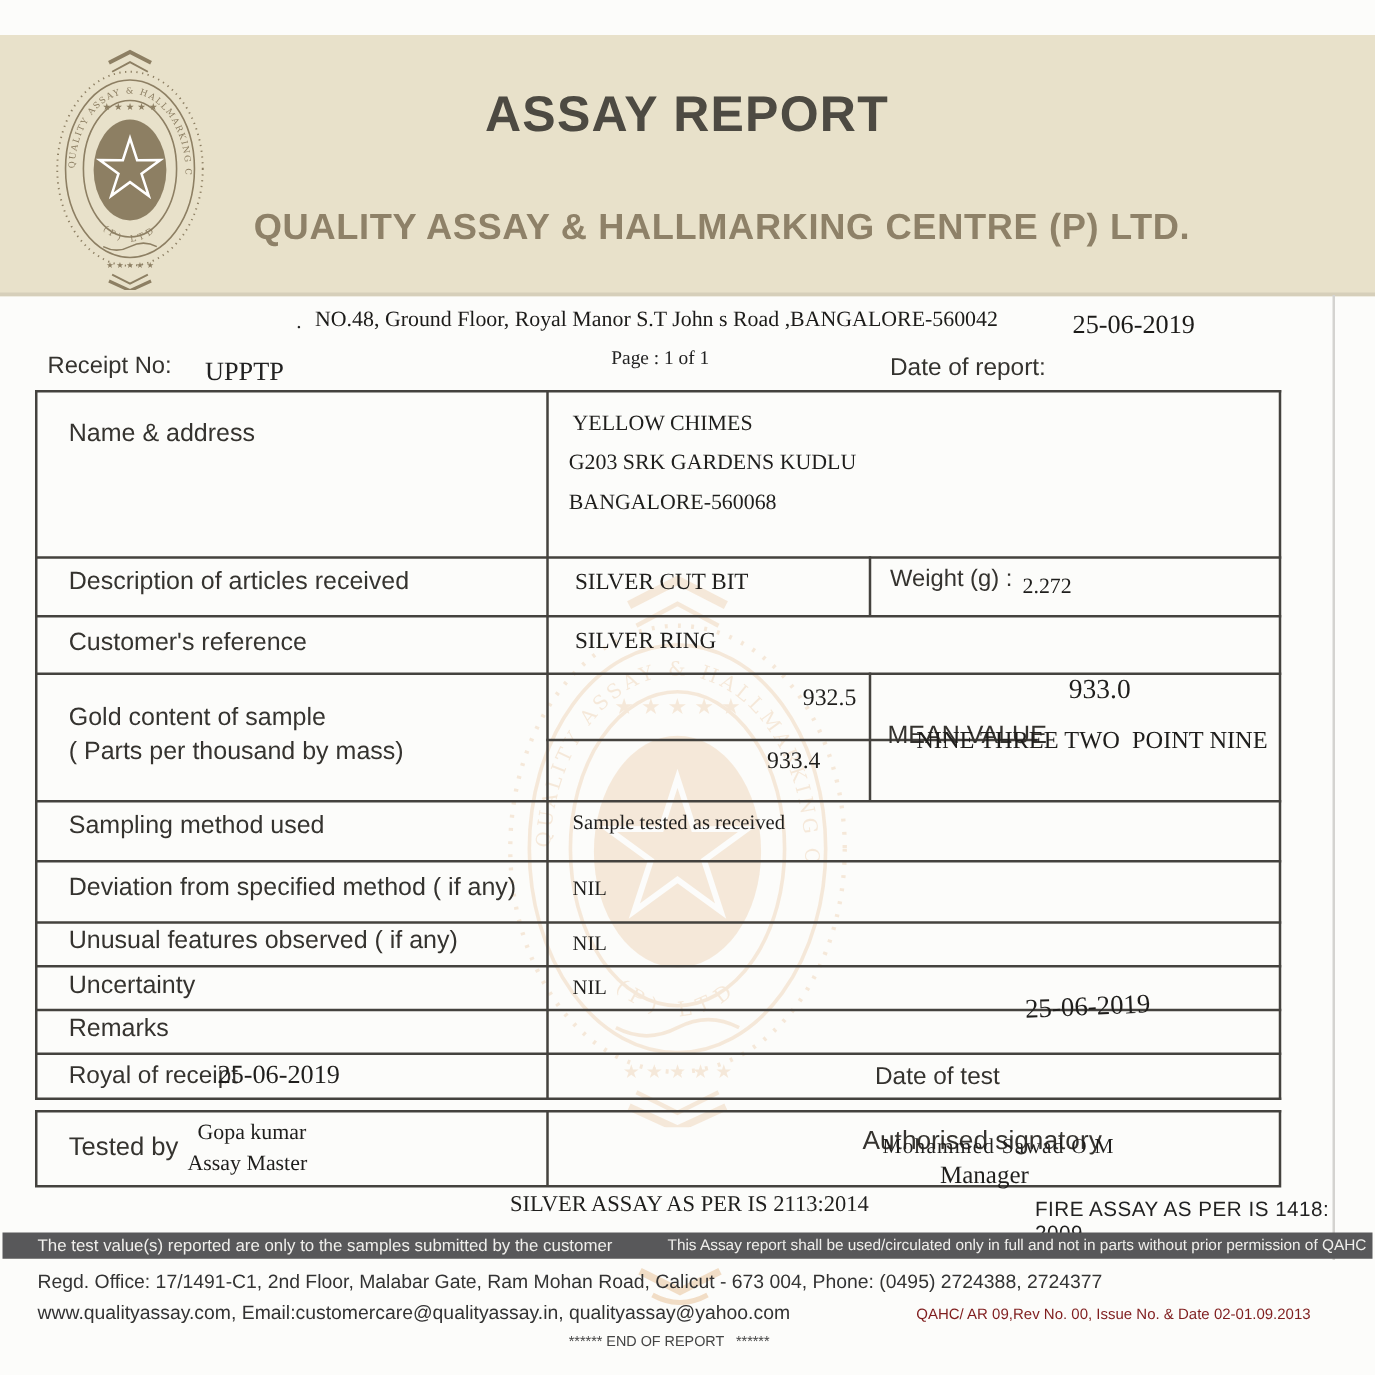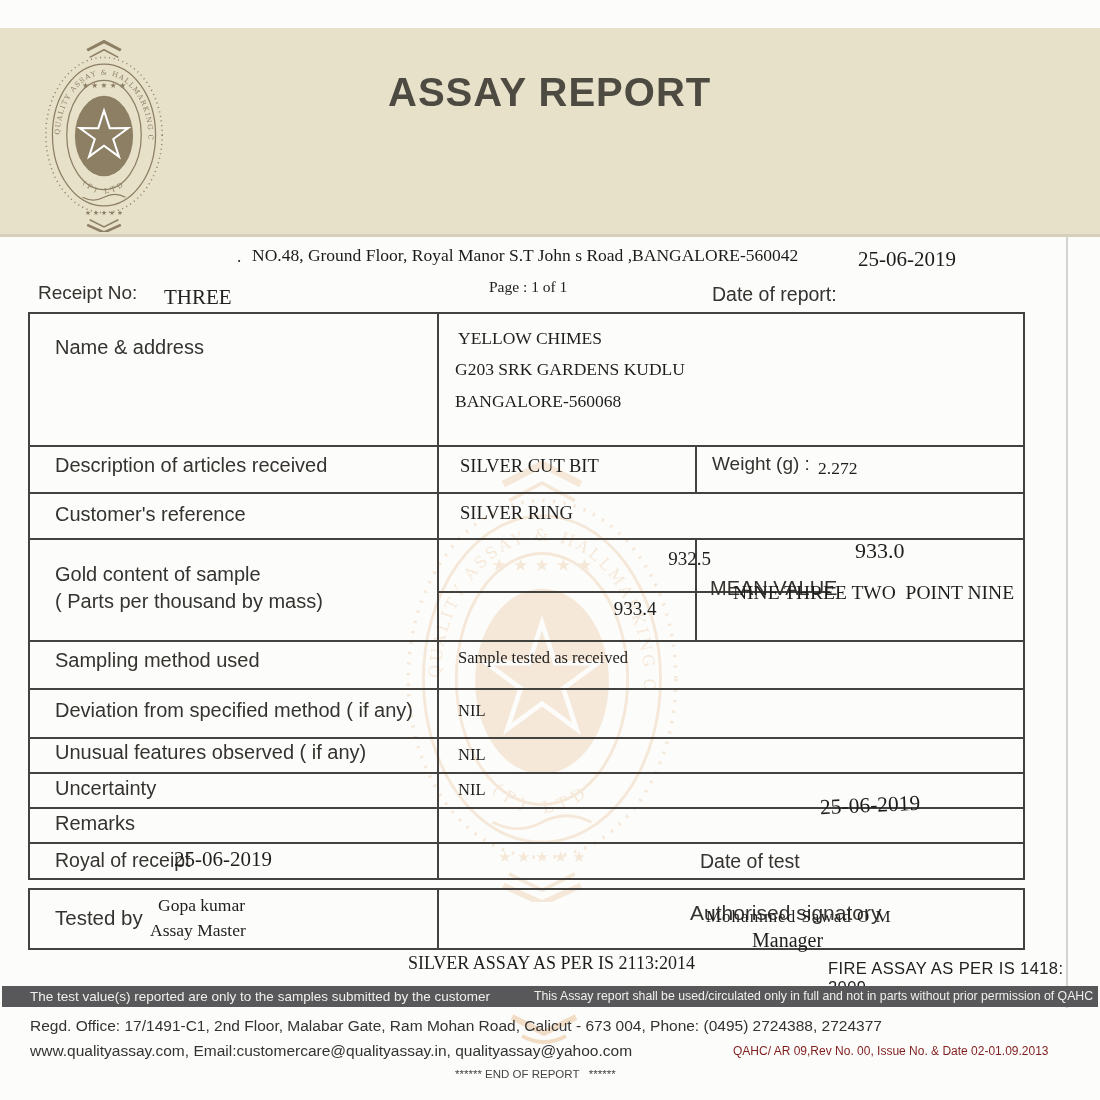--- a/index.html
+++ b/index.html
@@ -60,26 +60,27 @@
   <svg class="abs" style="left:506px;top:1012px;color:#dd9e5c;opacity:.32" width="76" height="32" viewBox="0 0 76 32">
     <path d="M6,5 L38,21 L70,5" fill="none" stroke="currentColor" stroke-width="6"></path>
     <path d="M16,24 q22,12 44,0" fill="none" stroke="currentColor" stroke-width="4"></path>
   </svg>
 
   <svg class="abs logoc" style="left:40px;top:38px" width="128" height="194" viewBox="0 0 250 380">
       <use href="#seal"></use>
     </svg>
 
   <div class="abs sans" style="left:388px;top:70px;font-size:40px;font-weight:bold;letter-spacing:1px;color:#4d4a42">ASSAY REPORT</div>
+  <div class="abs sans" style="left:203px;top:166px;font-size:29px;font-weight:bold;letter-spacing:.5px;color:#8e8168">QUALITY ASSAY &amp; HALLMARKING CENTRE (P) LTD.</div>
 
   <div class="abs serif" style="left:237px;top:247px;font-size:17px">.</div>
   <div class="abs serif" style="left:252px;top:245px;font-size:17.5px;color:#1c1b19">NO.48, Ground Floor, Royal Manor S.T John s Road ,BANGALORE-560042</div>
   <div class="abs serif" style="left:858px;top:247px;font-size:21px;color:#1c1b19">25-06-2019</div>
   <div class="abs lbl" style="left:38px;top:282px;font-size:19px">Receipt No:</div>
-  <div class="abs serif" style="left:164px;top:285px;font-size:21px">THREE</div>
+  <div class="abs serif" style="left:164px;top:285px;font-size:21px">UPPTP</div>
   <div class="abs serif" style="left:489px;top:278px;font-size:15.5px">Page : 1 of 1</div>
   <div class="abs lbl" style="left:712px;top:283px;font-size:19.5px">Date of report:</div>
 
   <div class="hline" style="left:28px;top:312px;width:997px"></div>
   <div class="hline" style="left:28px;top:445px;width:997px"></div>
   <div class="hline" style="left:28px;top:492px;width:997px"></div>
   <div class="hline" style="left:28px;top:538px;width:997px"></div>
   <div class="hline" style="left:437px;top:591px;width:393px"></div>
   <div class="hline" style="left:28px;top:640px;width:997px"></div>
   <div class="hline" style="left:28px;top:688px;width:997px"></div>
@@ -103,21 +104,21 @@
   <div class="abs lbl" style="left:55px;top:454px">Description of articles received</div>
   <div class="abs val" style="left:460px;top:456px;font-size:18.5px">SILVER CUT BIT</div>
   <div class="abs lbl" style="left:712px;top:453px;font-size:19px">Weight (g) :</div>
   <div class="abs val" style="left:818px;top:458px;font-size:17.5px">2.272</div>
 
   <div class="abs lbl" style="left:55px;top:503px">Customer's reference</div>
   <div class="abs val" style="left:460px;top:503px;font-size:18.5px">SILVER RING</div>
 
   <div class="abs lbl" style="left:55px;top:563px">Gold content of sample</div>
   <div class="abs lbl" style="left:55px;top:590px">( Parts per thousand by mass)</div>
-  <div class="abs val" style="left:611px;top:548px;width:100px;text-align:right;font-size:19px">932.5</div>
+  <div class="abs val" style="left:585px;top:548px;width:100px;text-align:right;font-size:19px">932.5</div>
   <div class="abs val" style="left:585px;top:598px;width:100px;text-align:center;font-size:19px">933.4</div>
   <div class="abs val" style="left:855px;top:538px;font-size:22px;font-weight:normal">933.0</div>
   <div class="abs lbl" style="left:710px;top:577px;font-size:20px">MEAN VALUE</div>
   <div class="abs val pre" style="left:733px;top:582px;font-size:19.5px">NINE THREE TWO  POINT NINE</div>
 
   <div class="abs lbl" style="left:55px;top:649px">Sampling method used</div>
   <div class="abs val" style="left:458px;top:648px;font-size:16.5px">Sample tested as received</div>
 
   <div class="abs lbl" style="left:55px;top:699px">Deviation from specified method ( if any)</div>
   <div class="abs val" style="left:458px;top:701px;font-size:16.5px">NIL</div>

